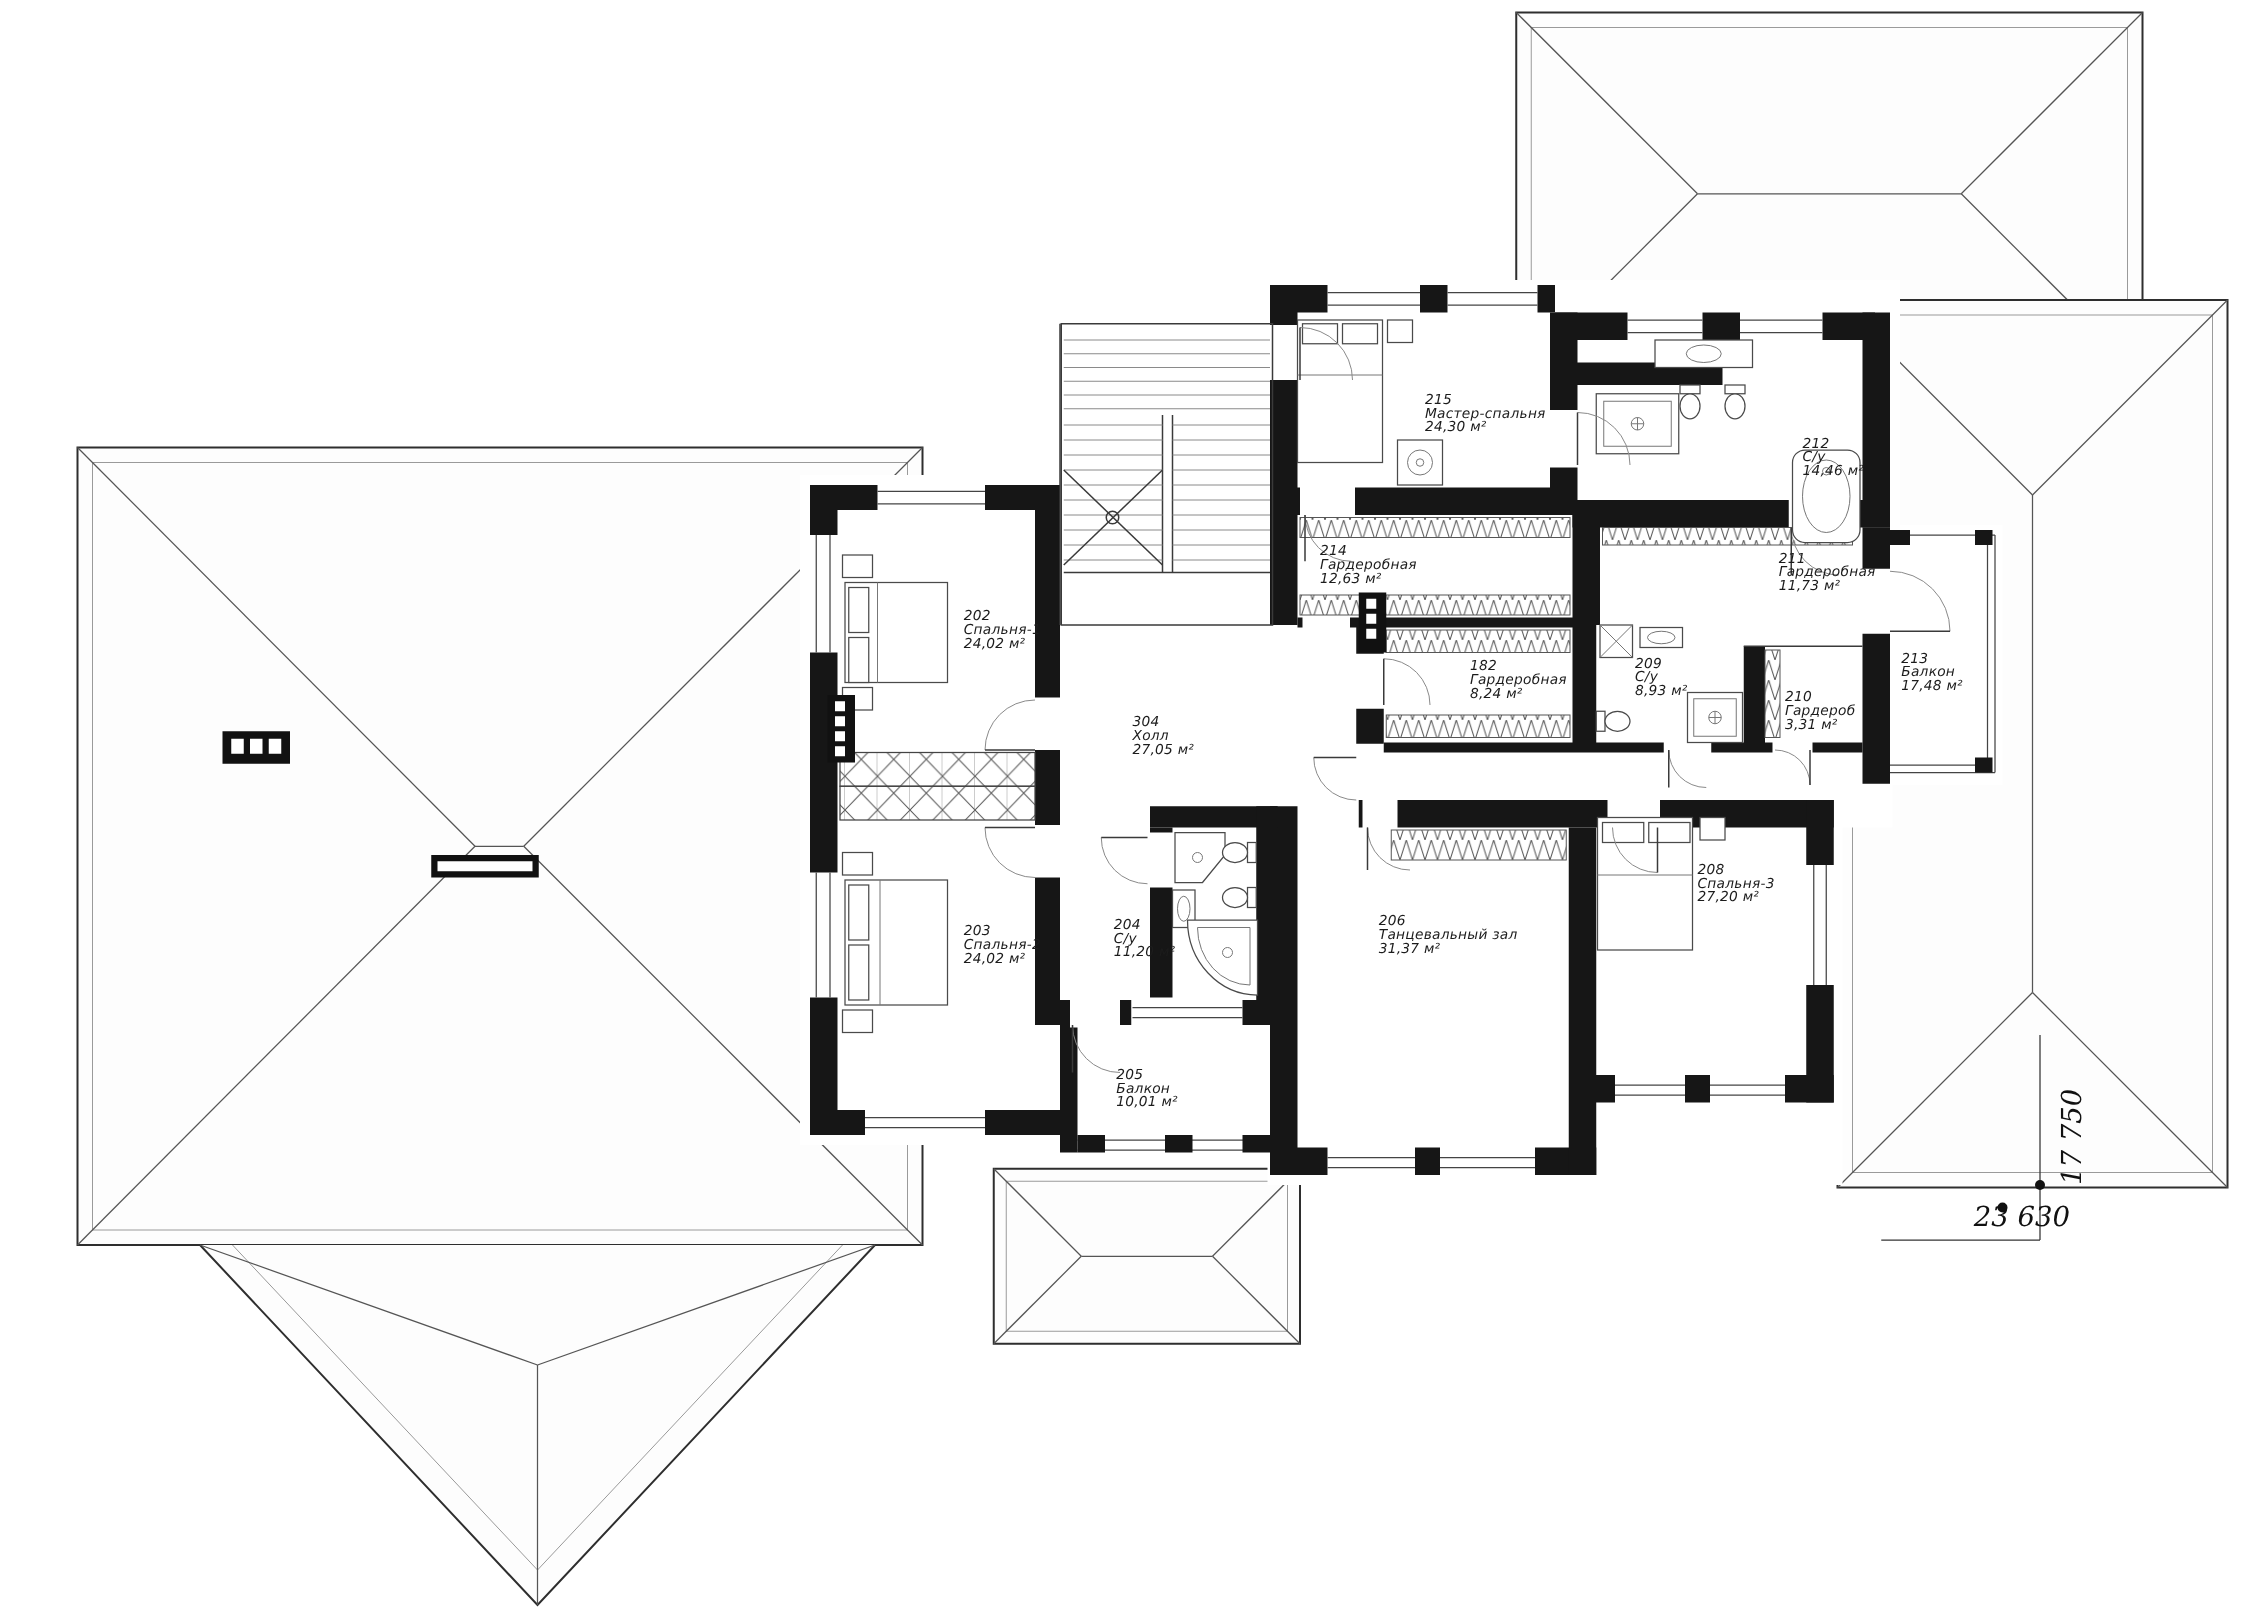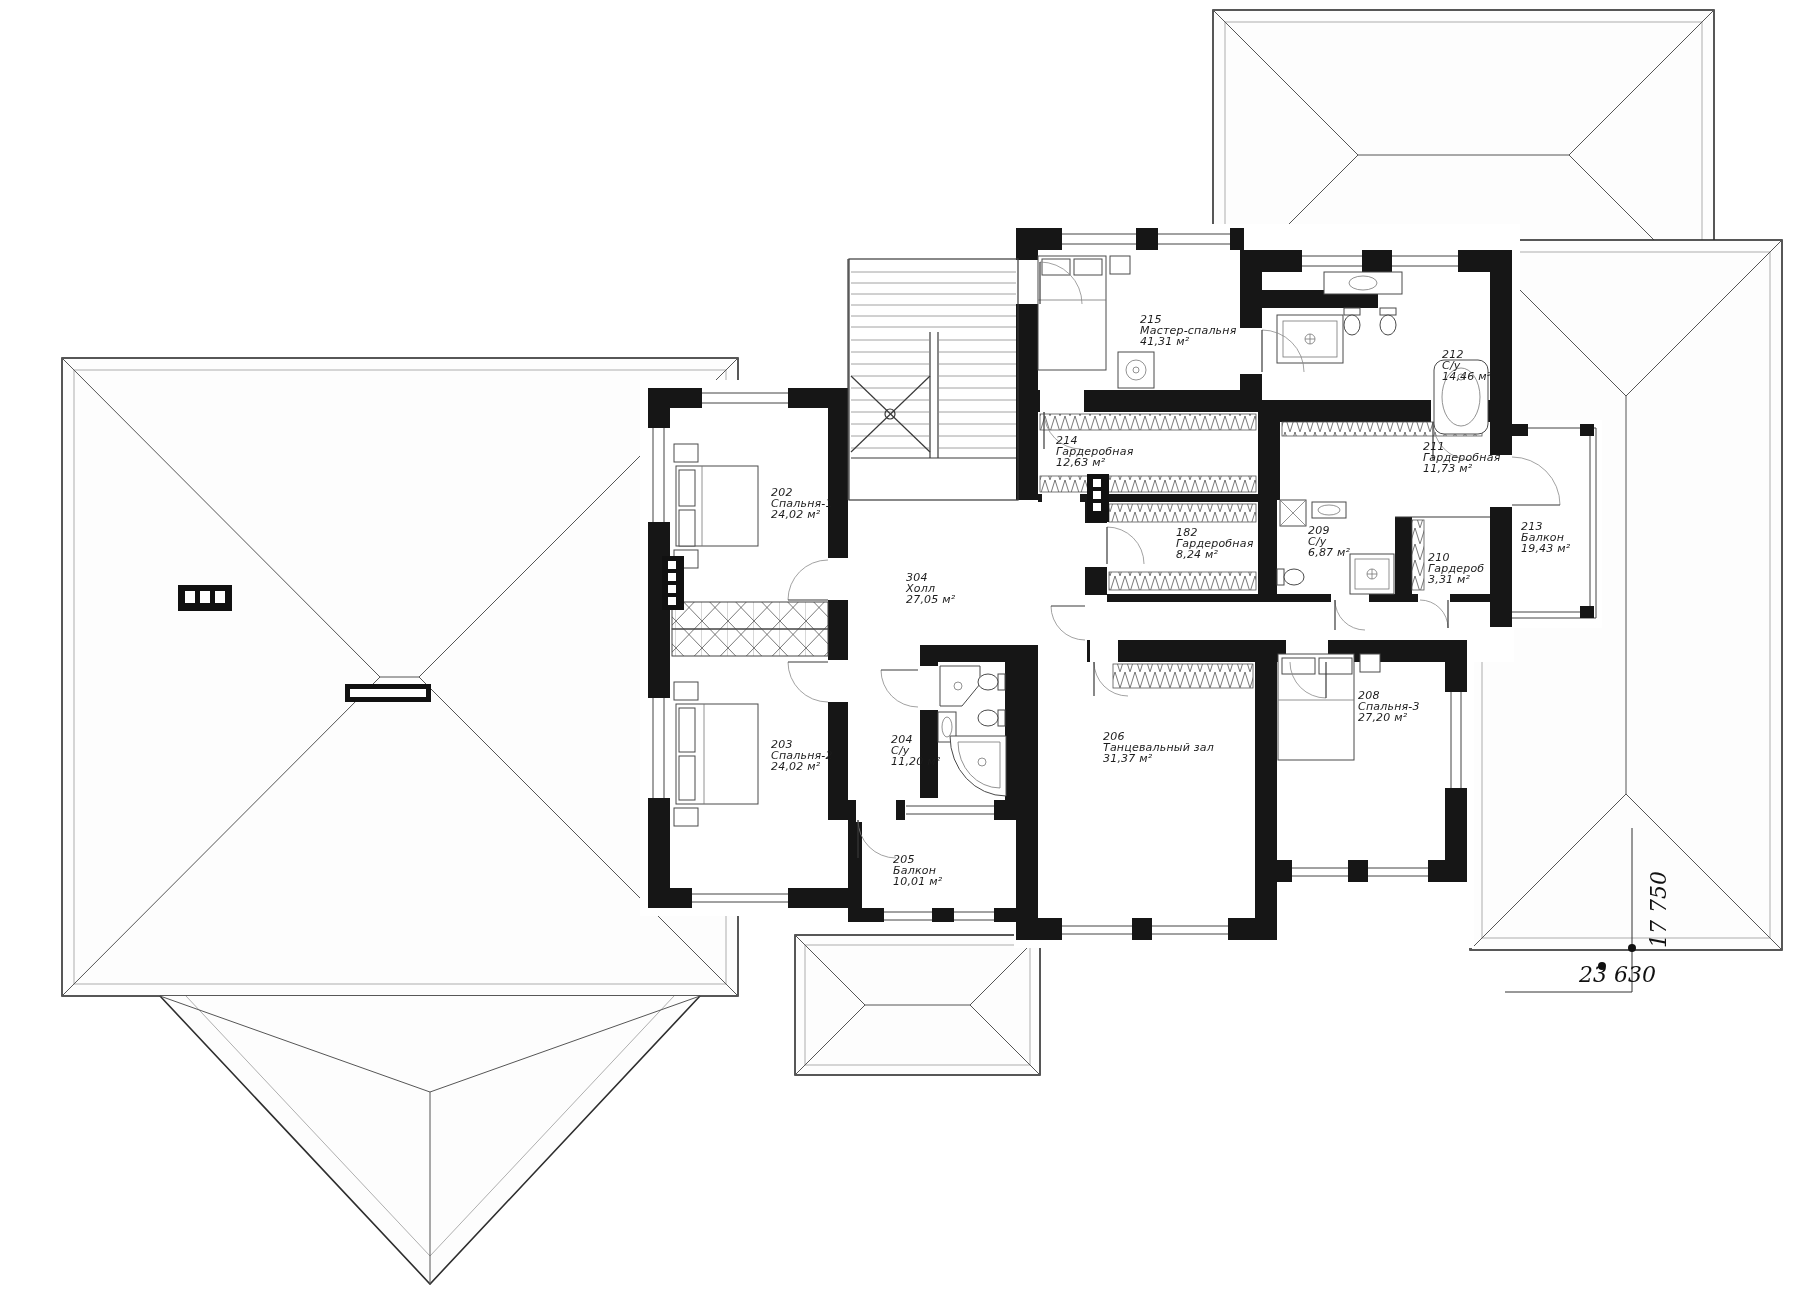--- a/index.html
+++ b/index.html
@@ -497,49 +497,49 @@
     <span>8,24 м²</span>
   </div>
   <div class="room-label" style="left:1358px;top:690px">
     <span>208</span>
     <span>Спальня-3</span>
     <span>27,20 м²</span>
   </div>
   <div class="room-label" style="left:1308px;top:525px">
     <span>209</span>
     <span>С/у</span>
-    <span>6,87 м²</span>
+    <span>8,93 м²</span>
   </div>
   <div class="room-label" style="left:1428px;top:552px">
     <span>210</span>
     <span>Гардероб</span>
     <span>3,31 м²</span>
   </div>
   <div class="room-label" style="left:1423px;top:441px">
     <span>211</span>
     <span>Гардеробная</span>
     <span>11,73 м²</span>
   </div>
   <div class="room-label" style="left:1442px;top:349px">
     <span>212</span>
     <span>С/у</span>
     <span>14,46 м²</span>
   </div>
   <div class="room-label" style="left:1521px;top:521px">
     <span>213</span>
     <span>Балкон</span>
-    <span>19,43 м²</span>
+    <span>17,48 м²</span>
   </div>
   <div class="room-label" style="left:1056px;top:435px">
     <span>214</span>
     <span>Гардеробная</span>
     <span>12,63 м²</span>
   </div>
   <div class="room-label" style="left:1140px;top:314px">
     <span>215</span>
     <span>Мастер-спальня</span>
-    <span>41,31 м²</span>
+    <span>24,30 м²</span>
   </div>
 
   <div class="dim" style="left:1579px;top:962px">23 630</div>
   <div class="dim dim-depth" style="left:1646px;top:948px">17 750</div>
 
 </div>
 
 </body></html>

